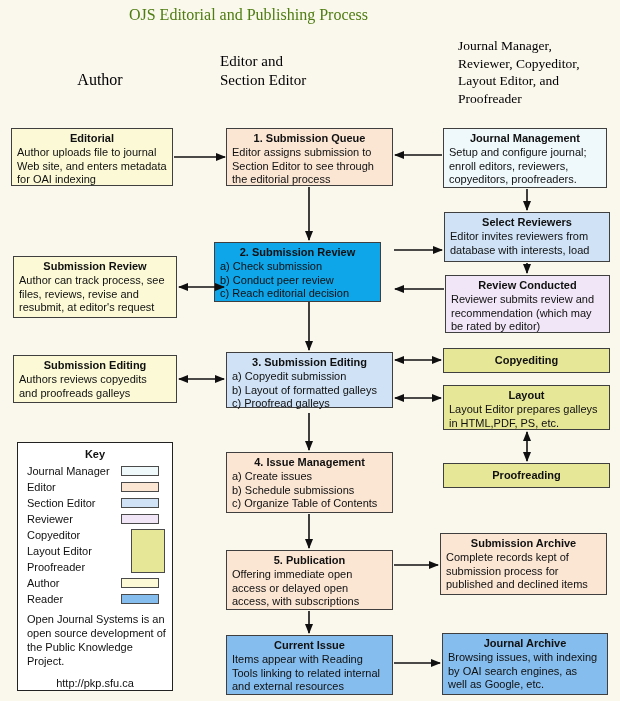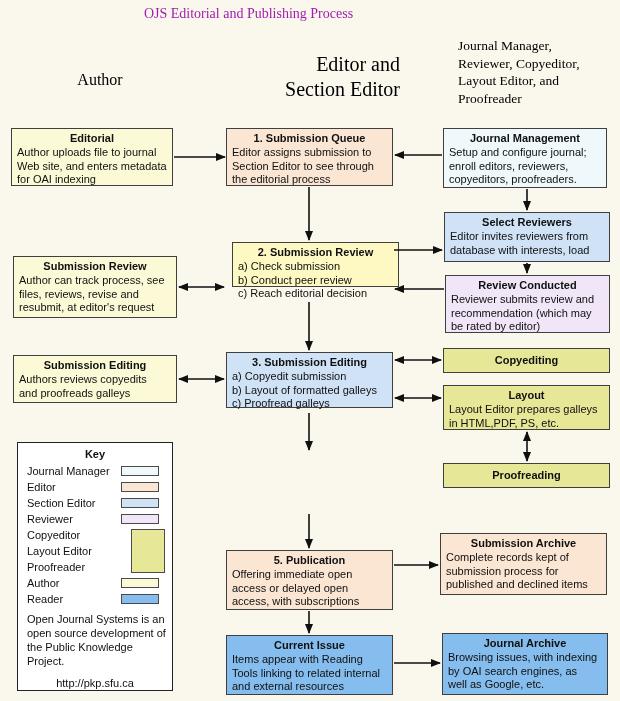--- a/index.html
+++ b/index.html
@@ -3,28 +3,28 @@
 <meta charset="utf-8">
 <style>
   html,body { margin:0; padding:0; }
   #canvas {
     position:relative; width:620px; height:701px; overflow:hidden;
     background:#faf7ed; color:#111;
     font-family:"Liberation Sans", sans-serif;
   }
   .page-title {
     position:absolute; top:6px; left:0; width:497px; text-align:center;
-    font-family:"Liberation Serif", serif; font-size:14px; color:#a21caf;
+    font-family:"Liberation Serif", serif; font-size:16px; color:#4d7c0f;
   }
   .col-header {
     position:absolute; font-family:"Liberation Serif", serif; color:#000;
     white-space:pre-line; line-height:1.25;
   }
   .col-header.author { left:30px; top:70px; width:140px; text-align:center; font-size:16px; }
-  .col-header.editor { left:220px; top:52px; width:180px; text-align:right; font-size:20px; }
+  .col-header.editor { left:220px; top:52px; width:180px; text-align:left; font-size:15px; }
   .col-header.others { left:458px; top:37px; width:158px; text-align:left; font-size:13.5px; line-height:1.3; }
 
   .box {
     position:absolute; box-sizing:border-box;
     border:1.5px solid #3f3f3f; padding:3px 5px 2px 5px;
     font-size:11px; line-height:1.22; color:#101010;
   }
   .box-title { font-weight:bold; text-align:center; margin-bottom:1px; }
   .box-body  { white-space:pre-line; text-align:left; }
   .title-only .box-title { margin-top:2px; }
@@ -82,31 +82,37 @@
     <div class="box-body">Authors reviews copyedits
 and proofreads galleys</div>
   </div>
 
   <div class="box" style="left: 226px; top: 128px; width: 167px; height: 58px; background-color: rgb(251, 230, 212);">
     <div class="box-title">1. Submission Queue</div>
     <div class="box-body">Editor assigns submission to
 Section Editor to see through
 the editorial process</div>
   </div>
-  <div class="box" style="left: 232px; top: 242px; width: 167px; height: 45px; background-color: #fef9c3;">
+  <div class="box" style="left: 214px; top: 242px; width: 167px; height: 60px; background-color: #0ea5e9;">
     <div class="box-title">2. Submission Review</div>
     <div class="box-body">a) Check submission
 b) Conduct peer review
 c) Reach editorial decision</div>
   </div>
   <div class="box" style="left: 226px; top: 352px; width: 167px; height: 56px; background-color: rgb(208, 227, 246);">
     <div class="box-title">3. Submission Editing</div>
     <div class="box-body">a) Copyedit submission
 b) Layout of formatted galleys
 c) Proofread galleys</div>
+  </div>
+  <div class="box" style="left: 226px; top: 452px; width: 167px; height: 61px; background-color: rgb(251, 230, 212);">
+    <div class="box-title">4. Issue Management</div>
+    <div class="box-body">a) Create issues
+b) Schedule submissions
+c) Organize Table of Contents</div>
   </div>
   <div class="box" style="left: 226px; top: 550px; width: 167px; height: 60px; background-color: rgb(251, 230, 212);">
     <div class="box-title">5. Publication</div>
     <div class="box-body">Offering immediate open
 access or delayed open
 access, with subscriptions</div>
   </div>
   <div class="box" style="left: 226px; top: 635px; width: 167px; height: 60px; background-color: rgb(133, 189, 238);">
     <div class="box-title">Current Issue</div>
     <div class="box-body">Items appear with Reading

